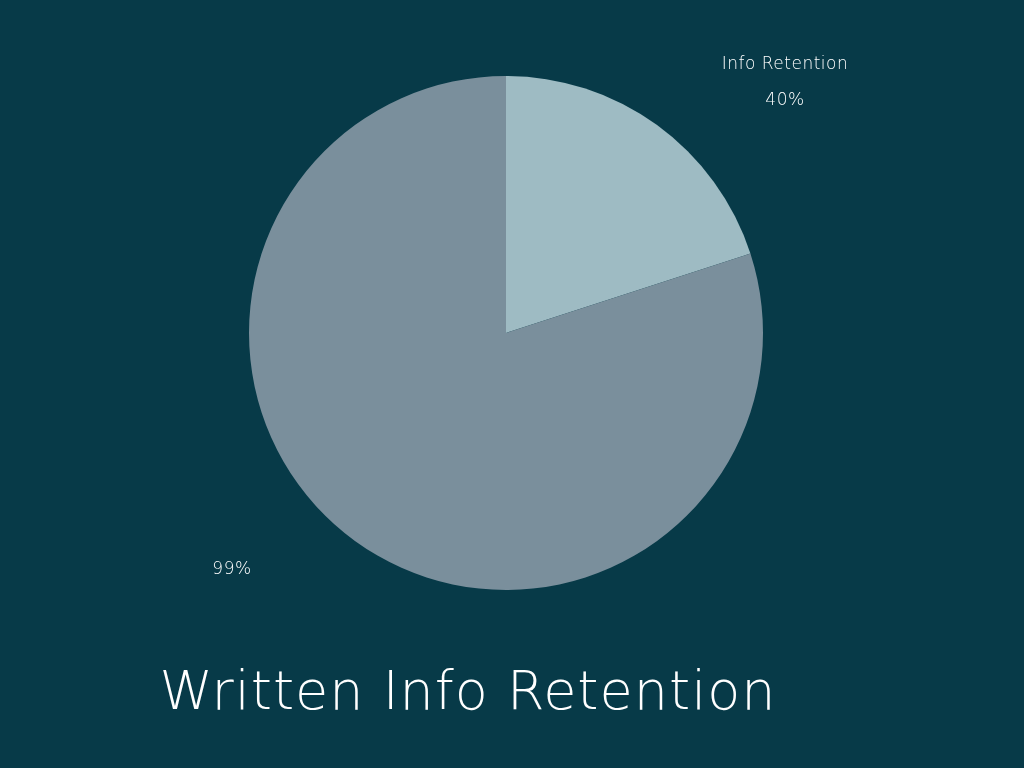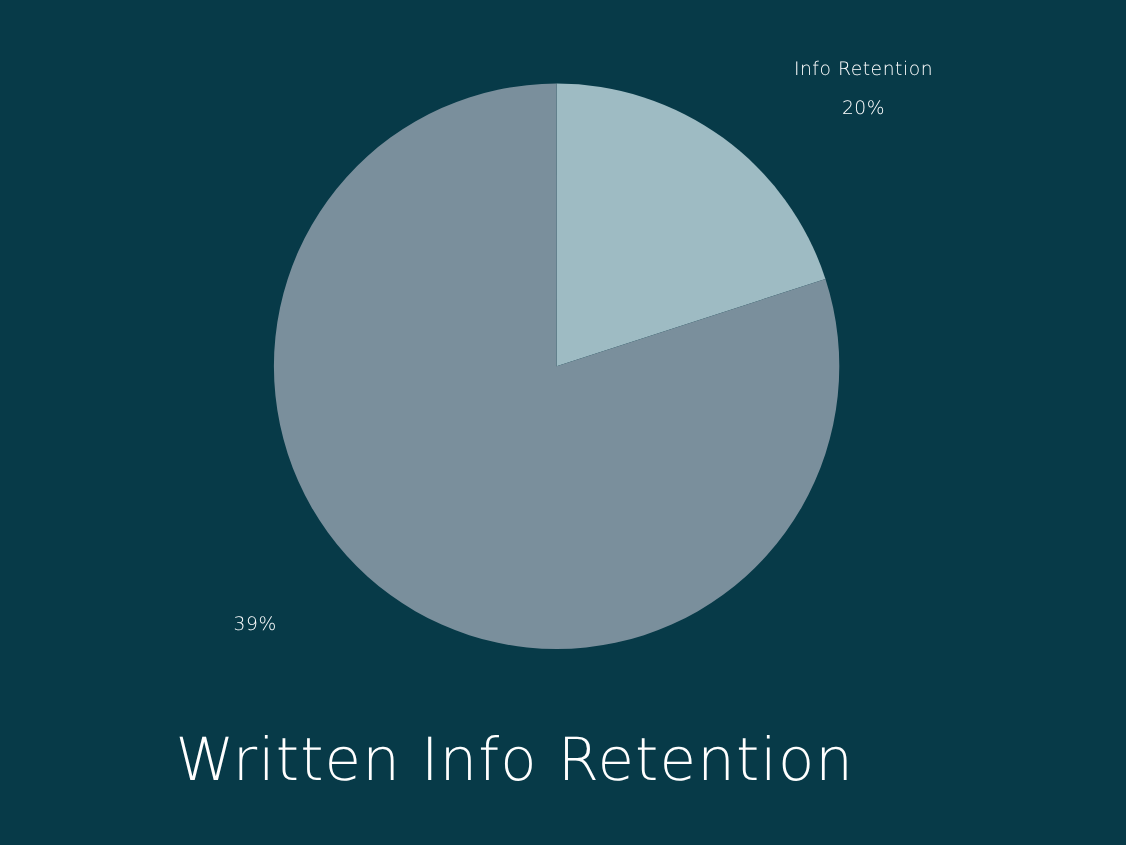--- a/index.html
+++ b/index.html
@@ -38,20 +38,20 @@
 
 <svg id="pie-svg" width="1024" height="768">
   <g id="slices">
       <path d="M506,333 L506,76 A257,257 0 0 1 750.4215246878545,253.58263244563852 Z" fill="#9ebbc3"></path>
       <path d="M506,333 L750.4215246878545,253.58263244563852 A257,257 0 1 1 505.99999999999994,76 Z" fill="#7a8f9c"></path>
     </g>
 </svg>
 
 <div class="label" id="label-info">
   <div>Info Retention</div>
-  <div>20%</div>
+  <div>40%</div>
 </div>
 
 <div class="label" id="label-no">
-  <div>39%</div>
+  <div>99%</div>
 </div>
 
 <div id="chart-title">Written Info Retention</div>
 
 </body></html>

